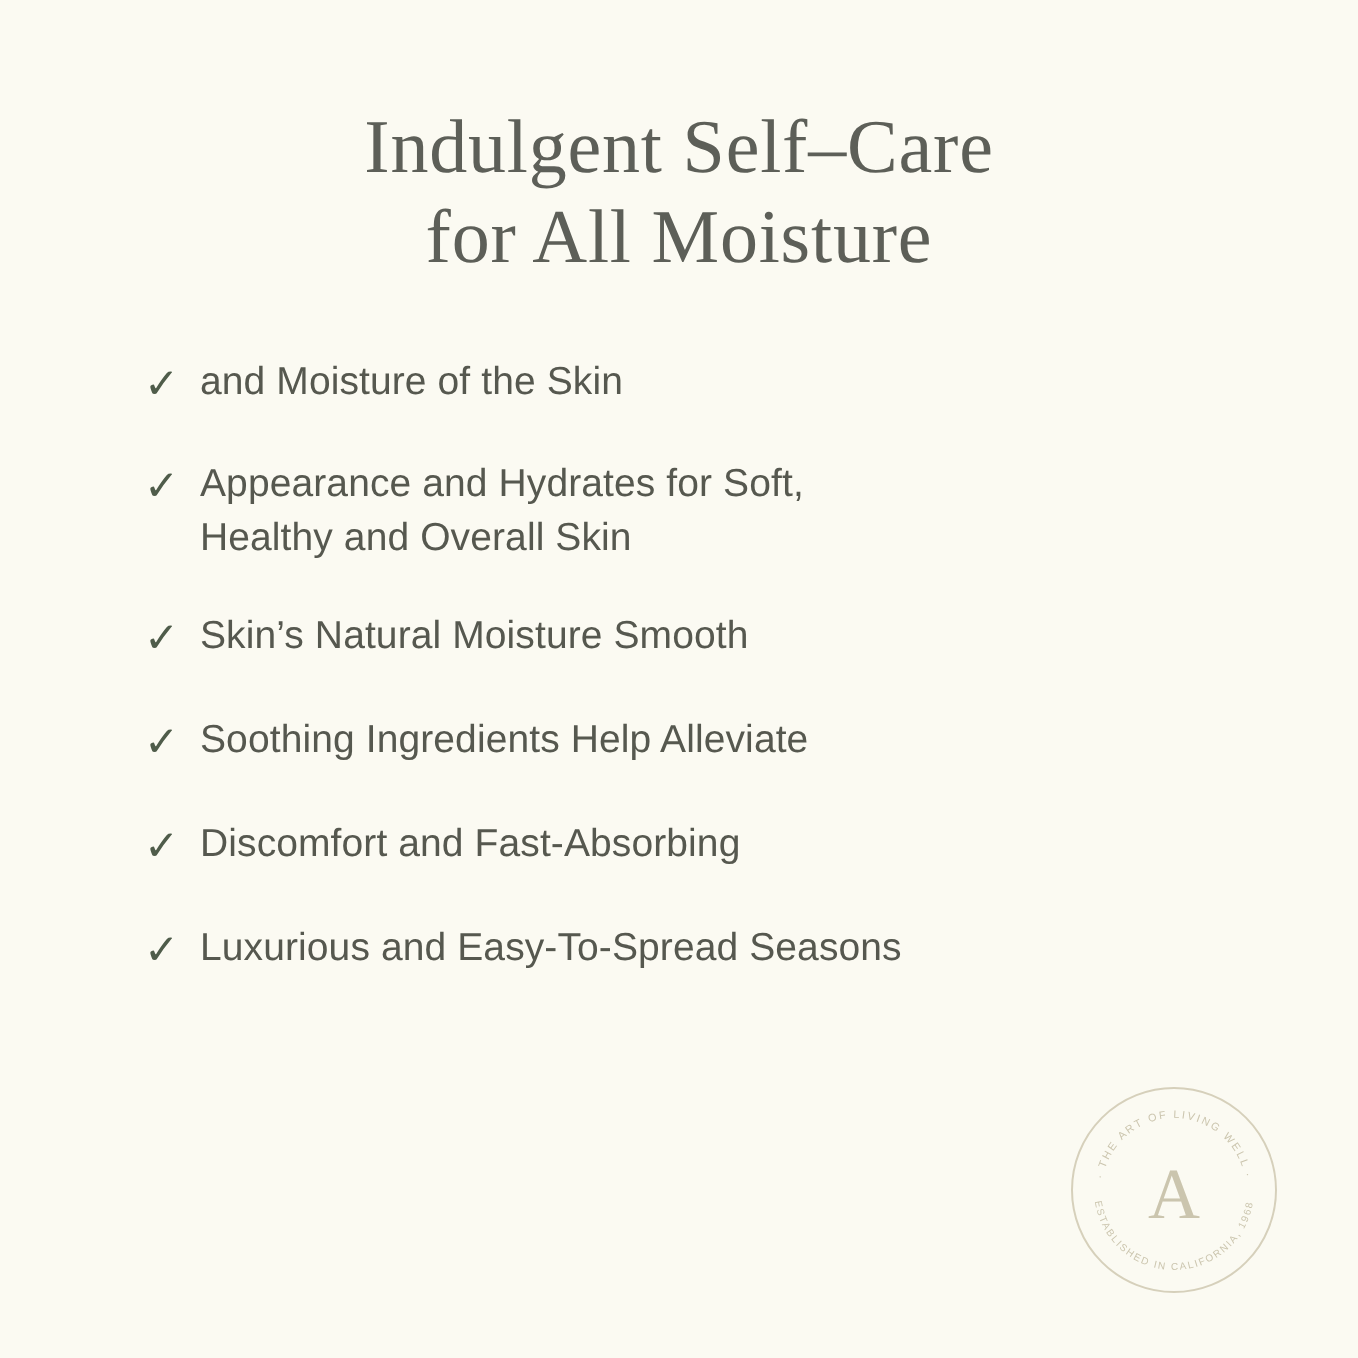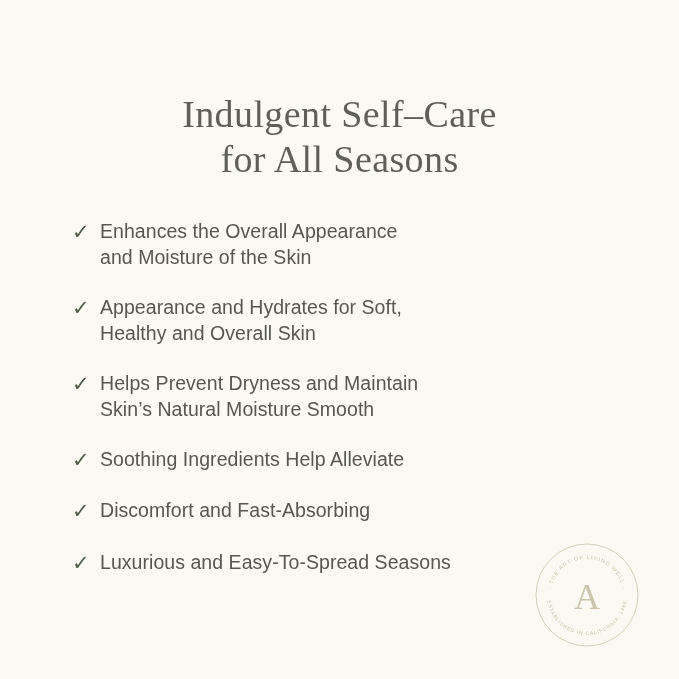--- a/index.html
+++ b/index.html
@@ -15,21 +15,21 @@
   }
   .card {
     position: relative;
     width: 679px;
     height: 679px;
     box-sizing: border-box;
     background: #fbfaf2;
   }
   .headline {
     margin: 0;
-    padding: 92px 60px 0 60px;
+    padding: 52px 60px 0 60px;
     text-align: center;
     font-family: "Liberation Serif", serif;
     font-weight: 400;
     font-size: 38px;
     line-height: 1.18;
     letter-spacing: 0.4px;
     color: #5d5f58;
   }
   .headline .line {
     display: block;
@@ -76,45 +76,43 @@
     display: block;
   }
 </style>
 </head>
 <body>
 
 <div class="card">
 
   <h1 class="headline">
     <span class="line">Indulgent Self–Care</span>
-    <span class="line">for All Seasons</span>
+    <span class="line">for All Moisture</span>
   </h1>
 
   <ul class="benefits">
 
     <li class="benefit">
       <span class="check">✓</span>
       <span class="benefit-text">
-        <span class="tline">Enhances the Overall Appearance</span>
         <span class="tline">and Moisture of the Skin</span>
       </span>
     </li>
 
     <li class="benefit">
       <span class="check">✓</span>
       <span class="benefit-text">
         <span class="tline">Appearance and Hydrates for Soft,</span>
         <span class="tline">Healthy and Overall Skin</span>
       </span>
     </li>
 
     <li class="benefit">
       <span class="check">✓</span>
       <span class="benefit-text">
-        <span class="tline">Helps Prevent Dryness and Maintain</span>
         <span class="tline">Skin’s Natural Moisture Smooth</span>
       </span>
     </li>
 
     <li class="benefit">
       <span class="check">✓</span>
       <span class="benefit-text">
         <span class="tline">Soothing Ingredients Help Alleviate</span>
       </span>
     </li>

